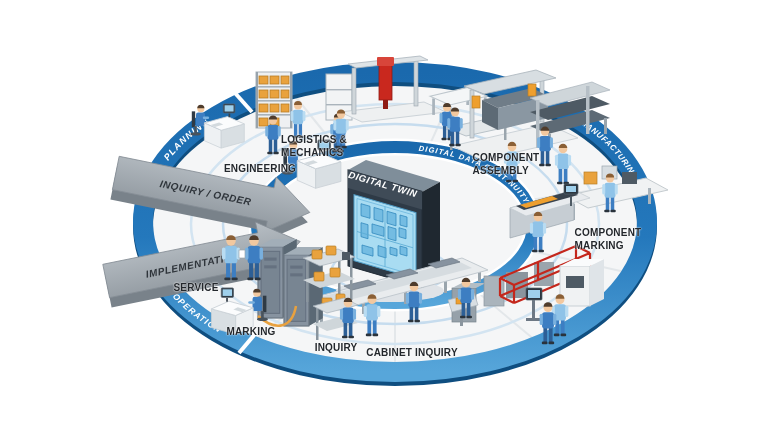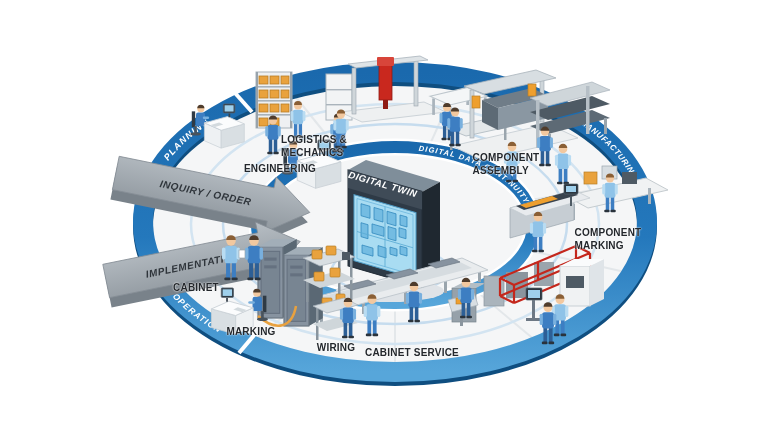--- a/index.html
+++ b/index.html
@@ -347,24 +347,24 @@
     <use href="#w1" transform="translate(348,338) scale(1.3)"></use>
   </g>
 
   <g>
     <use href="#w2" transform="translate(231,280) scale(-1.45,1.45)"></use>
     <use href="#w1" transform="translate(254,280) scale(1.45)"></use>
     <rect x="239" y="250" width="6" height="8" fill="#ffffff" stroke="#9aa5ad" stroke-width="0.7"></rect>
   </g>
 </svg>
 
-<div class="lbl" style="left:280px;top:162px">ENGINEERING</div>
+<div class="lbl" style="left:260px;top:162px">ENGINEERING</div>
 <div class="lbl" style="left:314px;top:133px">LOGISTICS &amp;
 MECHANICS</div>
 <div class="lbl" style="left:506px;top:151px">COMPONENT
 ASSEMBLY</div>
 <div class="lbl" style="left:608px;top:226px">COMPONENT
 MARKING</div>
-<div class="lbl" style="left:412px;top:346px">CABINET SERVICE</div>
-<div class="lbl" style="left:336px;top:341px">WIRING</div>
+<div class="lbl" style="left:412px;top:346px">CABINET INQUIRY</div>
+<div class="lbl" style="left:336px;top:341px">INQUIRY</div>
 <div class="lbl" style="left:251px;top:325px">MARKING</div>
-<div class="lbl" style="left:196px;top:281px">CABINET</div>
+<div class="lbl" style="left:196px;top:281px">SERVICE</div>
 </div>
 
 </body></html>

